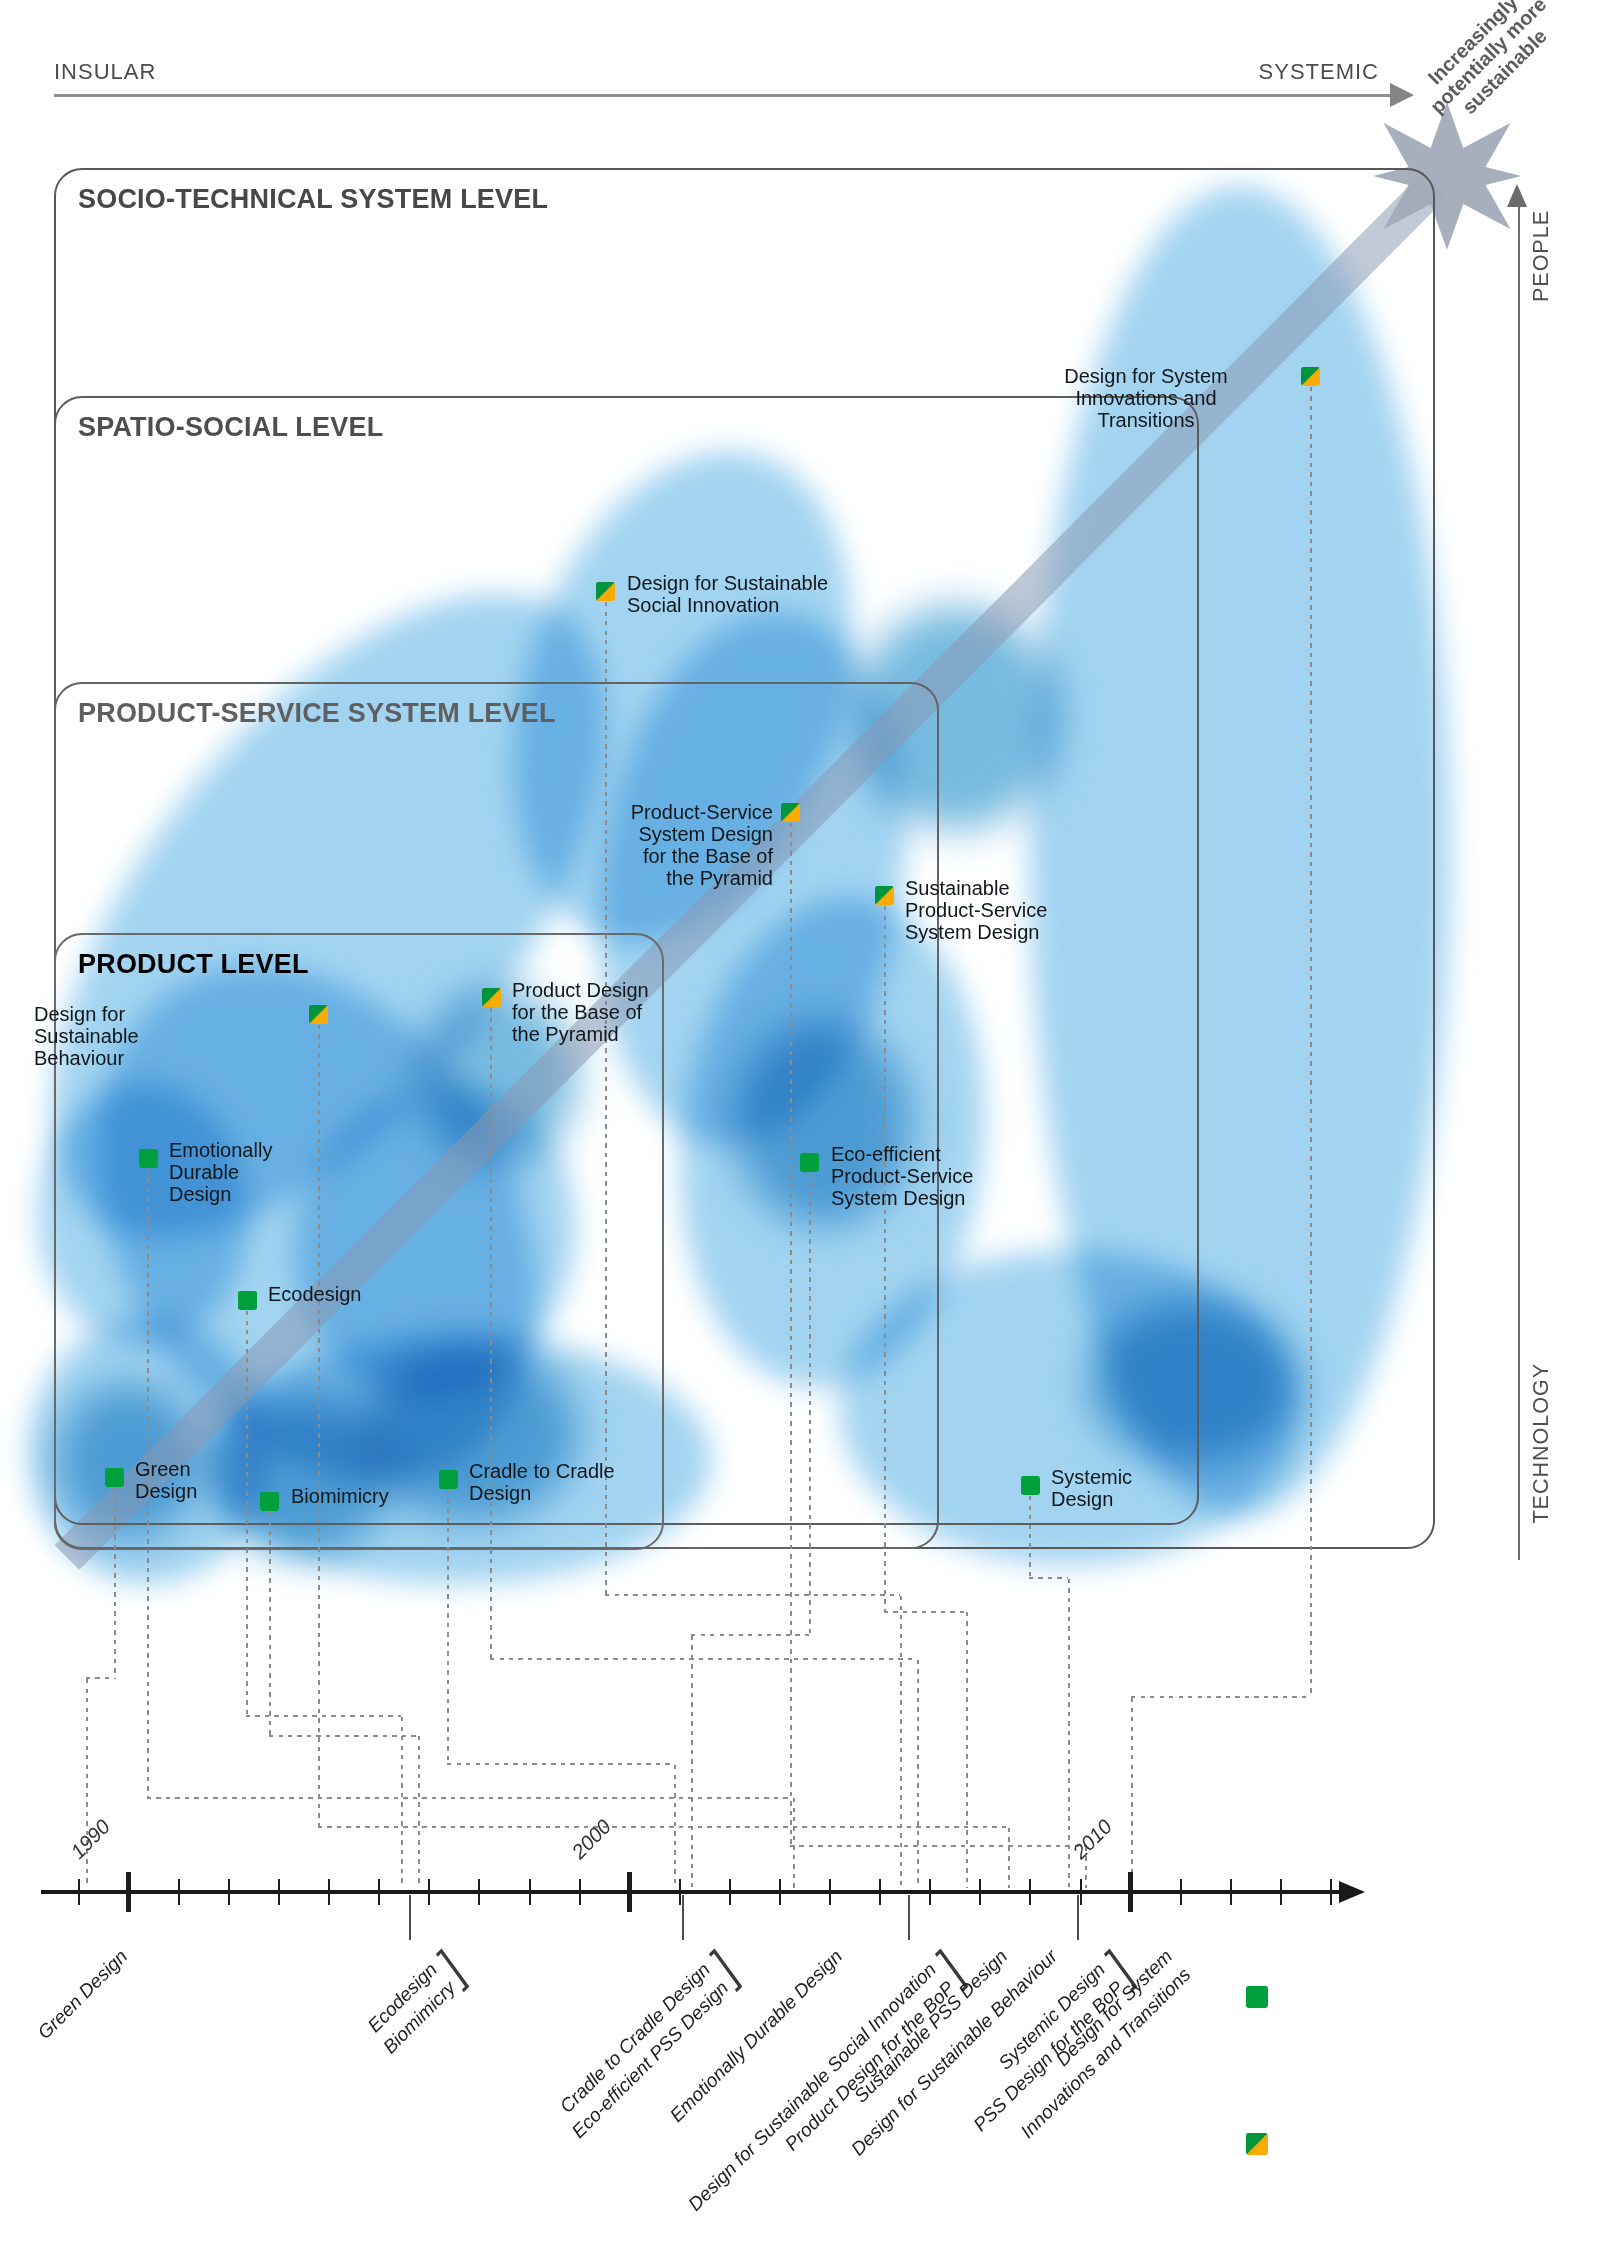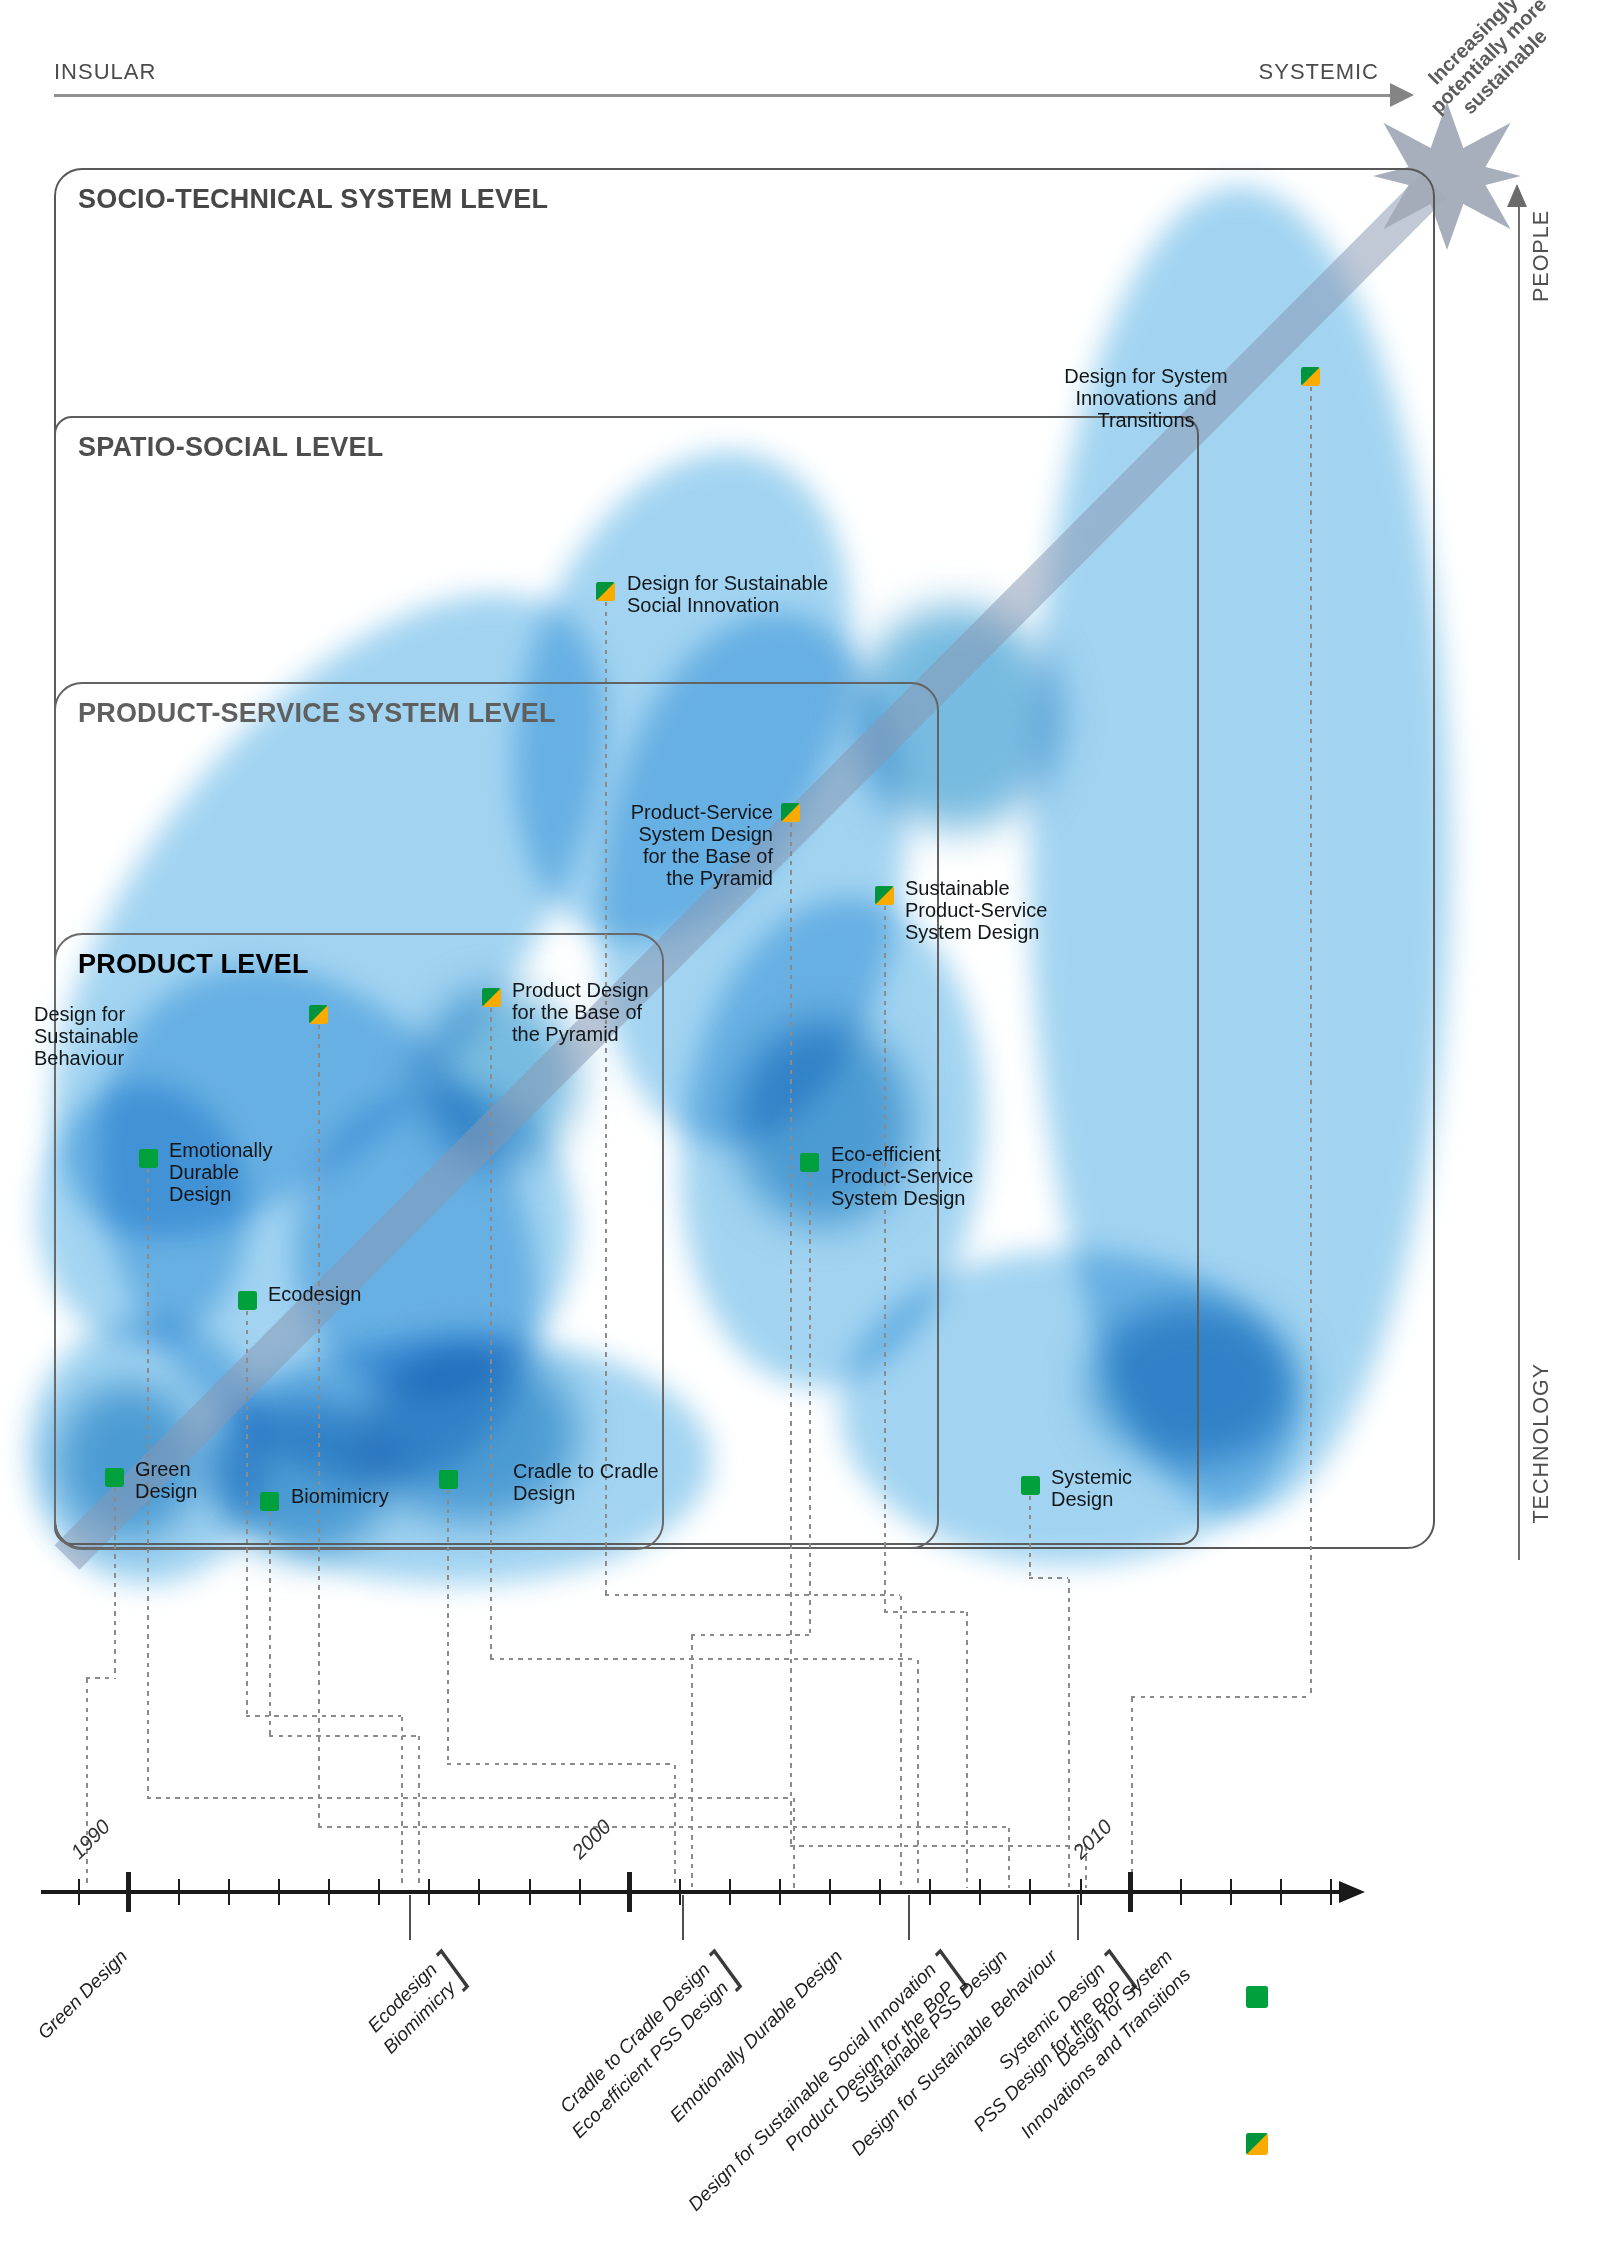--- a/index.html
+++ b/index.html
@@ -13,21 +13,21 @@
   
   #band{left:67px;top:1540px;width:1937px;height:35px;background:rgba(136,152,178,0.52);
         transform:rotate(-45.1deg);transform-origin:0 50%;z-index:2;}
   #burst{left:1373px;top:102px;width:148px;height:148px;background:#a2abb8;opacity:.95;z-index:2;
          clip-path:polygon(50% 0,61% 31%,93% 14%,76% 44%,100% 50%,76% 56%,93% 86%,61% 69%,50% 100%,39% 69%,7% 86%,24% 56%,0 50%,24% 44%,7% 14%,39% 31%);}
   #diag-text{left:1369px;top:22px;width:239px;transform:rotate(-45deg);text-align:center;
              font-size:20px;font-weight:600;color:#5c5c5c;line-height:1.12;z-index:3;}
   
   .lvl{position:absolute;border:2.4px solid #585858;border-radius:28px;z-index:3;background:transparent;}
   #lvl1{left:54px;top:168px;width:1377px;height:1377px;}
-  #lvl2{left:54px;top:416px;width:1141px;height:1125px;border-color:#5d5d5d;border-radius:18px;}
+  #lvl2{left:54px;top:396px;width:1141px;height:1125px;border-color:#5d5d5d;}
   #lvl3{left:54px;top:682px;width:881px;height:863px;border-color:#636363;}
   #lvl4{left:54px;top:933px;width:606px;height:613px;border-color:#6a6a6a;}
   .lvl .hd{display:block;margin:14.3px 0 0 22px;font-size:27px;font-weight:bold;letter-spacing:0.2px;}
   #lvl1 .hd{color:#474747;} #lvl2 .hd{color:#4e4e4e;} #lvl3 .hd{color:#5f5f5f;} #lvl4 .hd{color:#000000;}
   
   #top-axis{left:54px;top:94px;width:1336px;height:3.3px;background:#8f8f8f;z-index:3;}
   #top-arrow{left:1390px;top:83px;width:0;height:0;border-left:24px solid #848484;
              border-top:12px solid transparent;border-bottom:12px solid transparent;z-index:3;}
   #insular{left:54px;top:59px;font-size:22px;color:#4b4b4b;letter-spacing:1px;z-index:3;}
   #systemic{left:1202px;top:59px;width:177px;text-align:right;font-size:22px;color:#4b4b4b;letter-spacing:1px;z-index:3;}
@@ -136,21 +136,21 @@
     <div class="doth" style="left: 86px; top: 1677px; width: 28px;"></div>
     <div class="dotv" style="left: 86px; top: 1679px; height: 209px;"></div>
     <div class="mk green" style="left: 260px; top: 1492px;"></div>
     <div class="al" style="left: 291px; top: 1485px; width: 200px; text-align: left;">
       <div>Biomimicry</div>
     </div>
     <div class="dotv" style="left: 269px; top: 1512px; height: 224px;"></div>
     <div class="doth" style="left: 269px; top: 1735px; width: 149px;"></div>
     <div class="dotv" style="left: 418px; top: 1736px; height: 152px;"></div>
     <div class="mk green" style="left: 439px; top: 1470px;"></div>
-    <div class="al" style="left: 469px; top: 1460px; width: 219px; text-align: left; margin-left: 44px;">
+    <div class="al" style="left: 469px; top: 1460px; width: 219px; text-align: left;">
       <div>Cradle to Cradle</div>
       <div>Design</div>
     </div>
     <div class="dotv" style="left: 447px; top: 1490px; height: 275px;"></div>
     <div class="doth" style="left: 447px; top: 1763px; width: 226px;"></div>
     <div class="dotv" style="left: 674px; top: 1765px; height: 123px;"></div>
     <div class="mk green" style="left: 238px; top: 1291px;"></div>
     <div class="al" style="left: 268px; top: 1283px; width: 200px; text-align: left;">
       <div>Ecodesign</div>
     </div>

